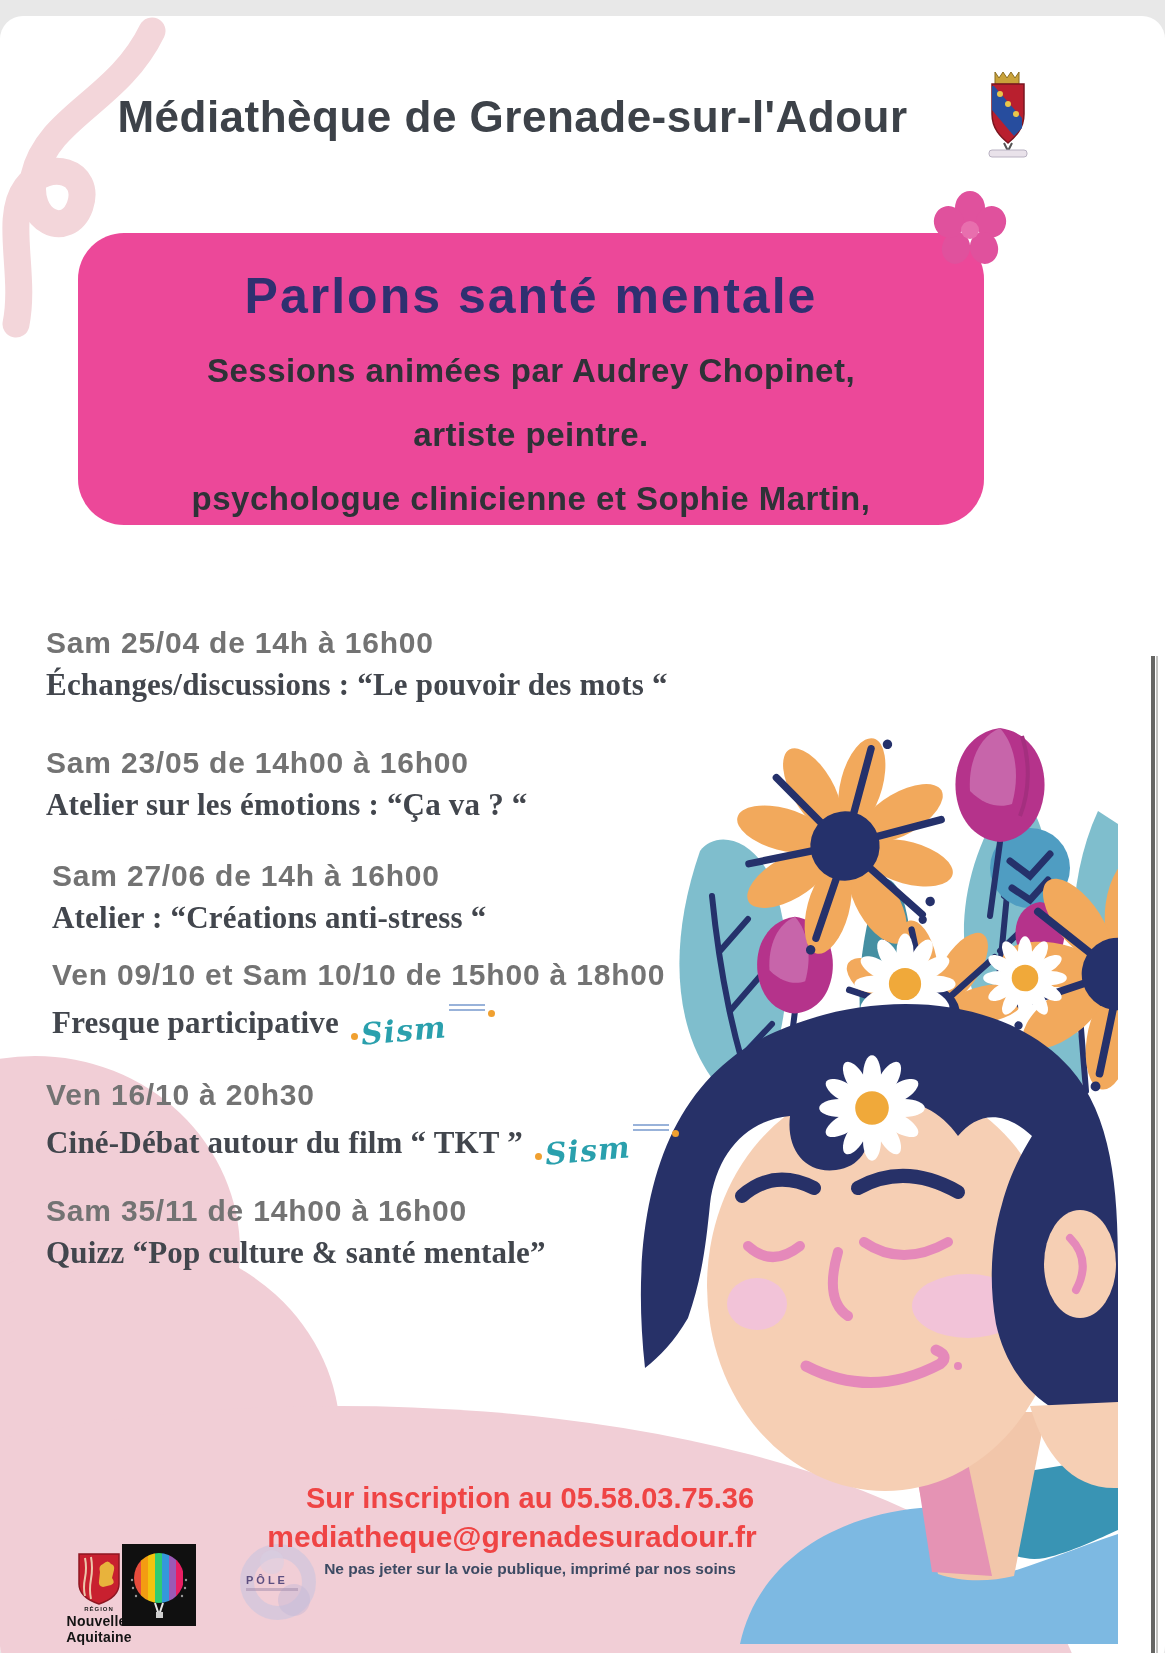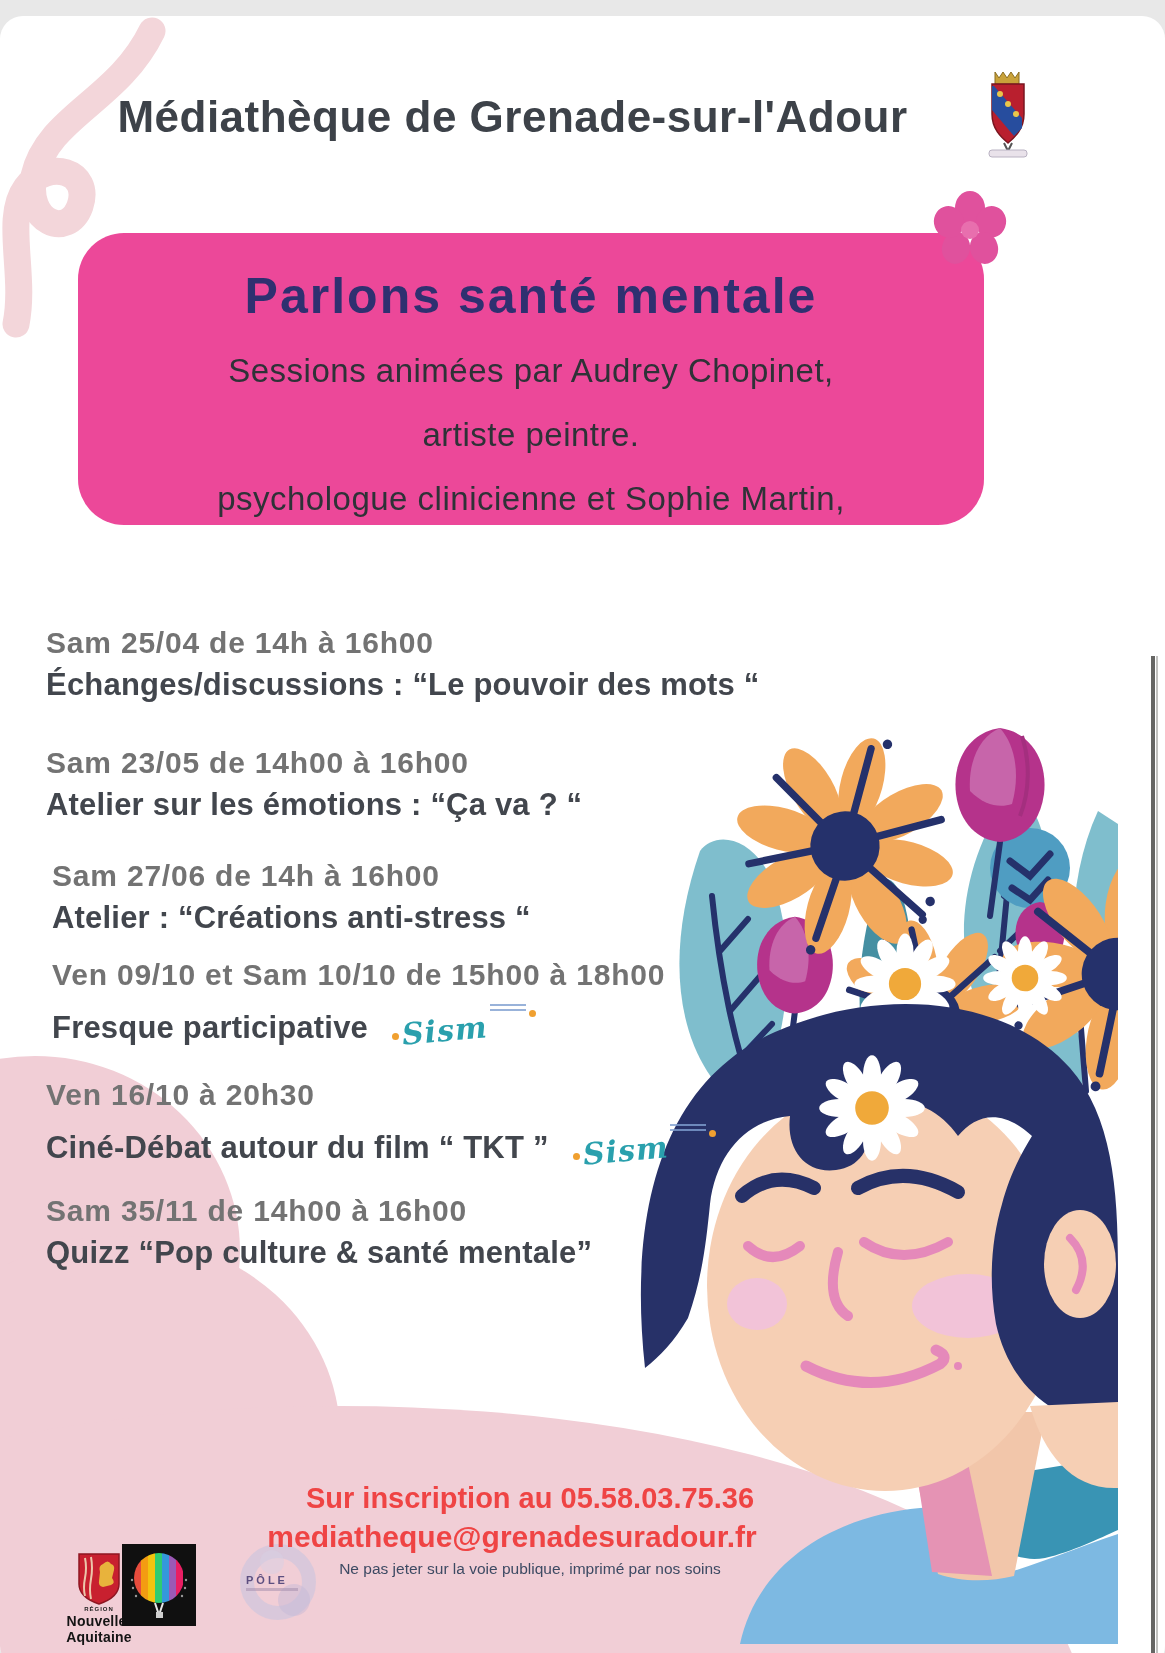--- a/index.html
+++ b/index.html
@@ -17,52 +17,52 @@
   }
   
   #banner{
     left:78px;top:217px;width:906px;height:292px;background:#ec4899;
     border-radius:46px;z-index:2;text-align:center;
   }
   #banner-title{
     margin-top:34px;font-size:50px;font-weight:700;color:#2f3070;letter-spacing:2px;
   }
   .banner-sub{
-    font-size:33px;font-weight:400;color:#2e3237;line-height:64px;letter-spacing:.5px;
+    font-size:33px;font-weight:700;color:#2e3237;line-height:64px;letter-spacing:.5px;
   }
   #banner-sub-wrap{margin-top:14px;}
   
   .event{z-index:3;}
   .event-date{
     font-size:30px;font-weight:700;color:#737373;letter-spacing:.8px;white-space:nowrap;
   }
   .event-desc{
-    margin-top:7px;font-size:31px;font-weight:700;color:#42464d;letter-spacing:.2px;white-space:nowrap;
-  }
-  .desc-row{display:flex;align-items:flex-end;gap:24px;}
+    margin-top:7px;font-size:31px;font-weight:700;color:#42464d;letter-spacing:.2px;white-space:nowrap;font-family:Liberation Serif, serif;
+  }
+  .desc-row{display:flex;align-items:center;gap:12px;}
   
   .sism-logo{display:inline-flex;align-items:flex-end;position:relative;height:44px;}
   .sism-dot{width:7px;height:7px;border-radius:50%;background:#f0a030;display:inline-block;}
   .sism-dot.left{align-self:flex-end;margin-right:3px;margin-bottom:6px;}
   .sism-dot.right{align-self:flex-start;margin-left:3px;margin-top:8px;}
   .sism-script{
     font-family:"DejaVu Serif", serif;font-style:italic;font-weight:700;
     font-size:30px;color:#2aa0ad;letter-spacing:1px;transform:rotate(-5deg);line-height:30px;
   }
   .sism-lines{
     width:36px;height:9px;align-self:flex-start;margin-top:2px;margin-left:2px;
     background:linear-gradient(#7f9fd0 0 2px,transparent 2px 5px,#7f9fd0 5px 7px,transparent 7px);
     opacity:.8;
   }
   
   .footer-blue{color:#ef4444;font-weight:600;text-align:center;z-index:3;}
   #footer-line1{left:270px;top:1466px;width:520px;font-size:29px;}
   #footer-line2{left:252px;top:1504px;width:520px;font-size:30px;}
   #footer-line3{
-    left:270px;top:1544px;width:520px;font-size:15.5px;font-weight:400;
+    left:270px;top:1544px;width:520px;font-size:15.5px;font-weight:700;
     color:#3d4a63;text-align:center;z-index:3;
   }
   
   #region-logo{left:44px;top:1536px;width:110px;text-align:center;z-index:3;}
   #region-top{font-size:6px;font-weight:700;color:#222;letter-spacing:1px;line-height:7px;}
   .region-line{font-size:14px;font-weight:700;color:#141414;line-height:16px;letter-spacing:.2px;}
   #pole-label{
     font-size:11px;font-weight:700;color:#5d4f80;letter-spacing:3px;
   }
   svg{display:block;}

